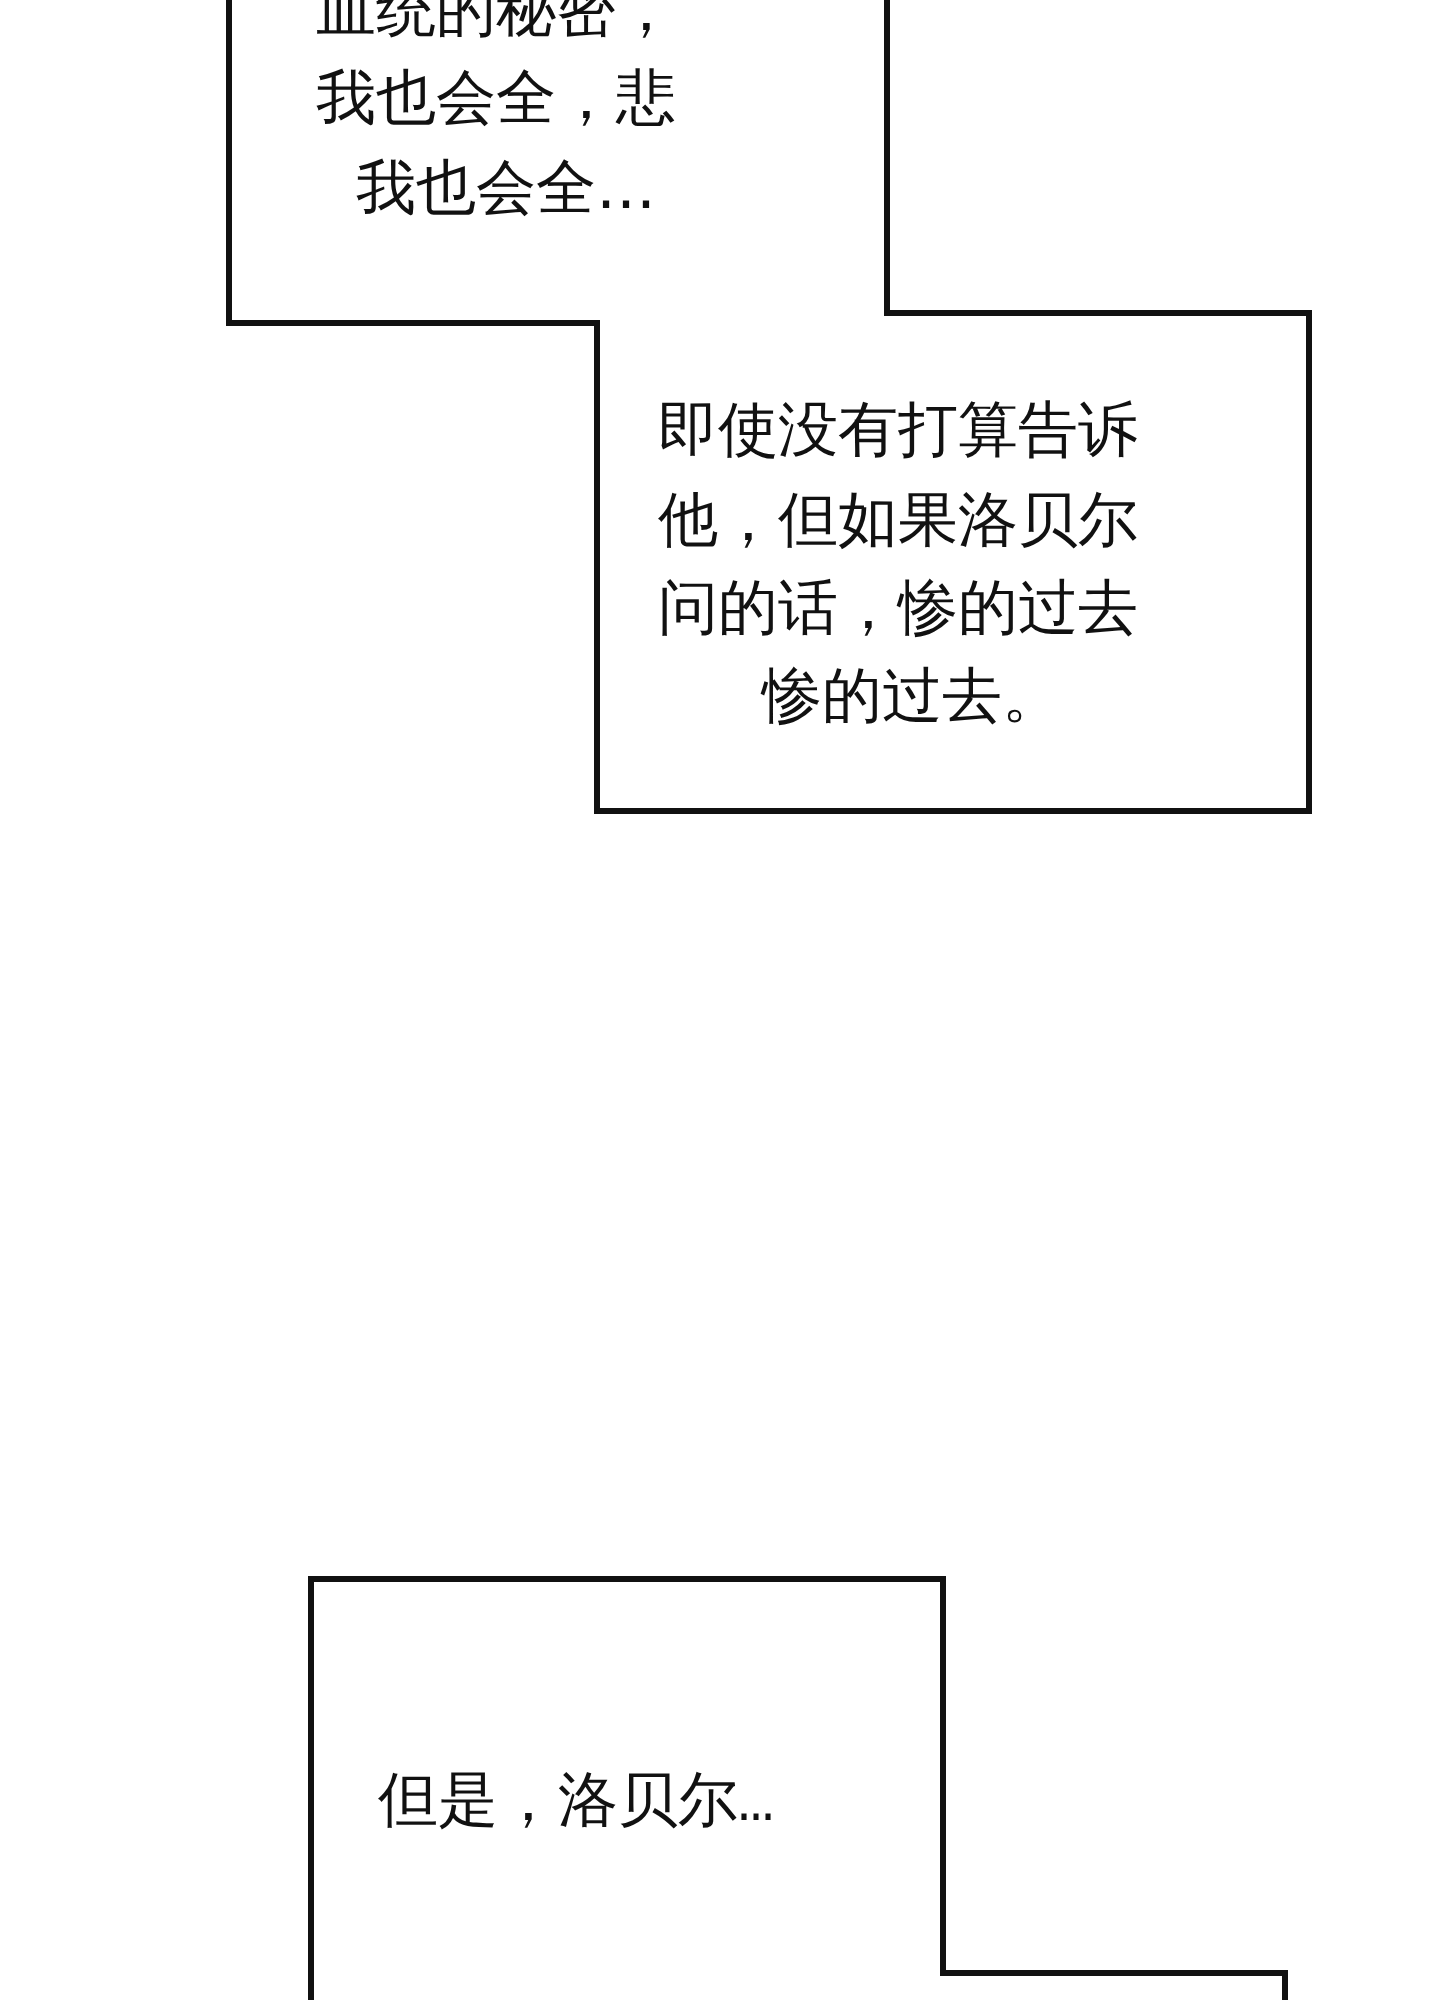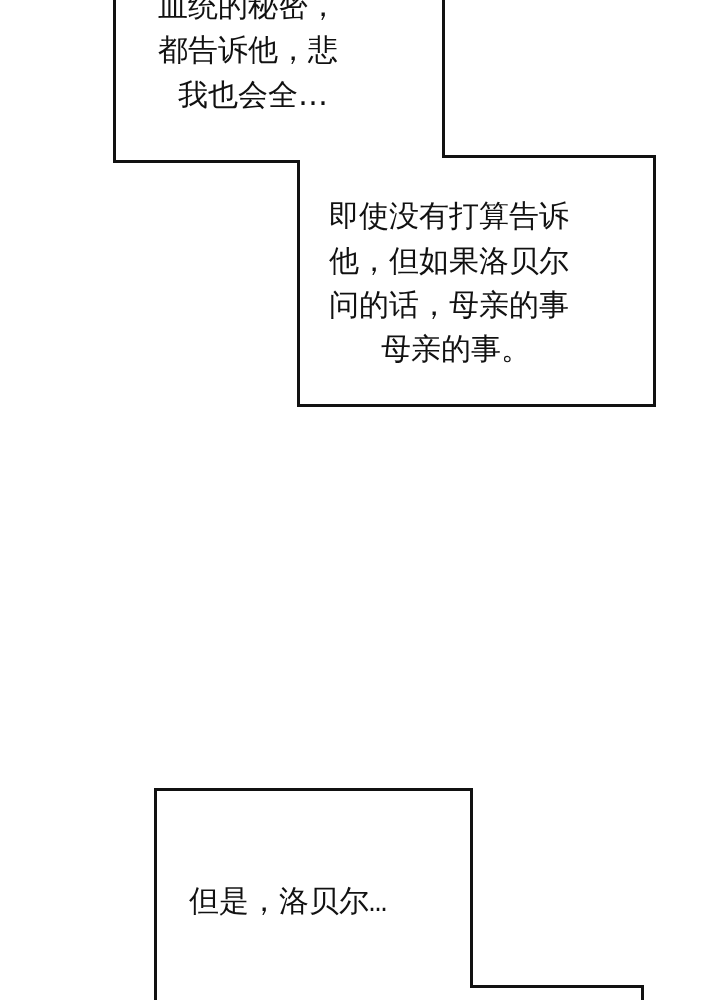--- a/index.html
+++ b/index.html
@@ -10,33 +10,33 @@
              white-space: pre; letter-spacing: 0px; }
 </style>
 </head>
 <body>
 
 <div>
   <div class="line" style="left:113px; top:0; width:3px; height:163px;"></div>
   <div class="line" style="left:113px; top:160px; width:187px; height:3px;"></div>
   <div class="line" style="left:442px; top:0; width:3px; height:158px;"></div>
   <div class="caption" style="left:158px; top:-14px;">血统的秘密，</div>
-  <div class="caption" style="left:158px; top:30px;">都告诉他，悲</div>
+  <div class="caption" style="left:158px; top:30px;">我也会全，悲</div>
   <div class="caption" style="left:178px; top:75px;">我也会全…</div>
 </div>
 
 <div>
   <div class="line" style="left:442px; top:155px; width:214px; height:3px;"></div>
   <div class="line" style="left:297px; top:160px; width:3px; height:247px;"></div>
   <div class="line" style="left:653px; top:155px; width:3px; height:252px;"></div>
   <div class="line" style="left:297px; top:404px; width:359px; height:3px;"></div>
   <div class="caption" style="left:329px; top:196px;text-align:right;">即使没有打算告诉</div>
   <div class="caption" style="left:329px; top:241px;">他，但如果洛贝尔</div>
-  <div class="caption" style="left:329px; top:285px;">问的话，母亲的事</div>
-  <div class="caption" style="left:381px; top:329px;">母亲的事。</div>
+  <div class="caption" style="left:329px; top:285px;">问的话，惨的过去</div>
+  <div class="caption" style="left:381px; top:329px;">惨的过去。</div>
 </div>
 
 <div>
   <div class="line" style="left:154px; top:788px; width:318px; height:3px;"></div>
   <div class="line" style="left:154px; top:788px; width:3px; height:212px;"></div>
   <div class="line" style="left:470px; top:788px; width:3px; height:200px;"></div>
   <div class="line" style="left:470px; top:985px; width:174px; height:3px;"></div>
   <div class="line" style="left:641px; top:985px; width:3px; height:15px;"></div>
   <div class="caption" style="left:189px; top:883px;font-family:Liberation Mono, monospace;">但是，洛贝尔…</div>
 </div>

